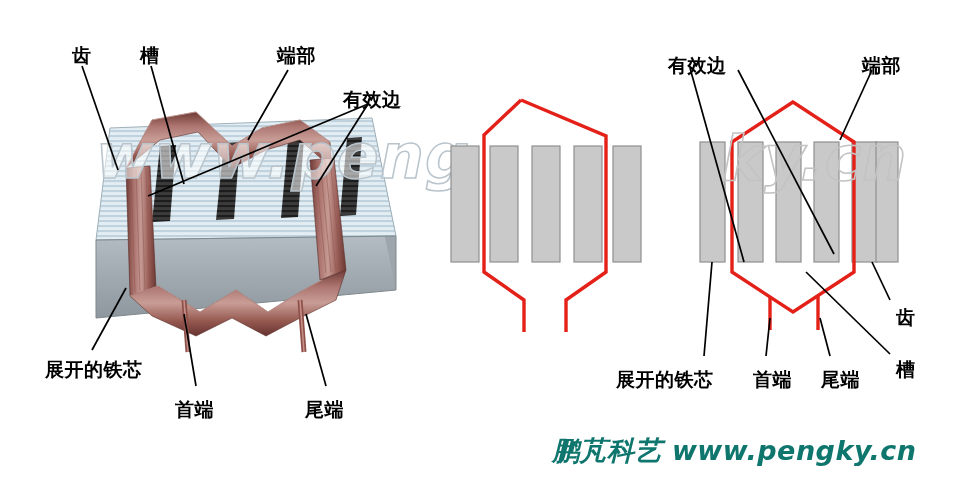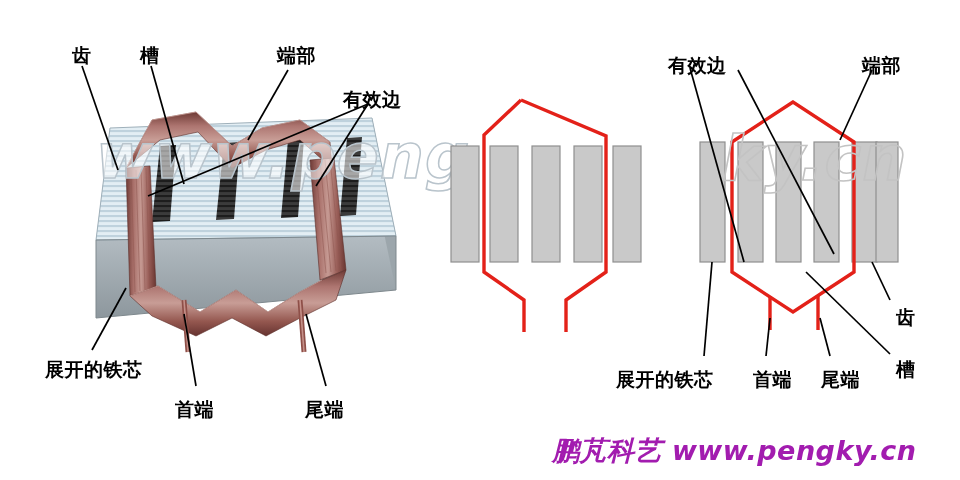--- a/index.html
+++ b/index.html
@@ -18,21 +18,21 @@
     color:#000000;
     white-space:nowrap;
     line-height:1;
     letter-spacing:0.5px;
   }
   .wm-bottom{
     position:absolute;
     font-size:27px;
     font-style:italic;
     font-weight:bold;
-    color:#a21caf;
+    color:#0f766e;
     white-space:nowrap;
     letter-spacing:0.5px;
   }
   svg{position:absolute;left:0;top:0;}
   .leader{stroke:#000000;stroke-width:1.7;fill:none;}
   .coil{stroke:#e32119;stroke-width:3.4;fill:none;stroke-linejoin:miter;stroke-linecap:butt;}
   .tooth{fill:#c9c9c9;stroke:#8f8f8f;stroke-width:1.2;}
   .wmtext{
     font-family:"DejaVu Sans","Liberation Sans",sans-serif;
     font-weight:bold;font-style:italic;

